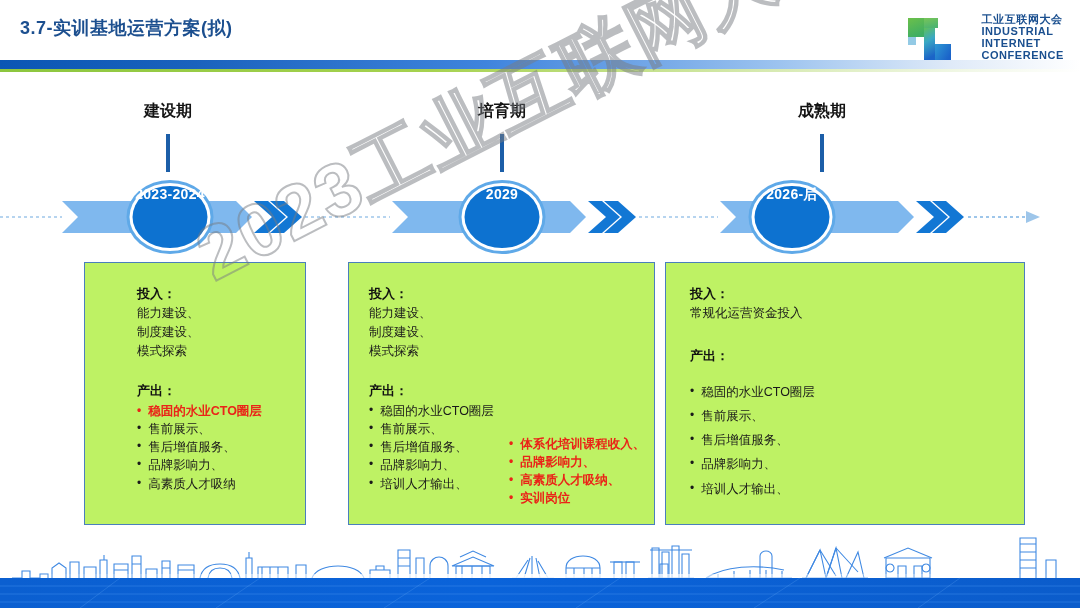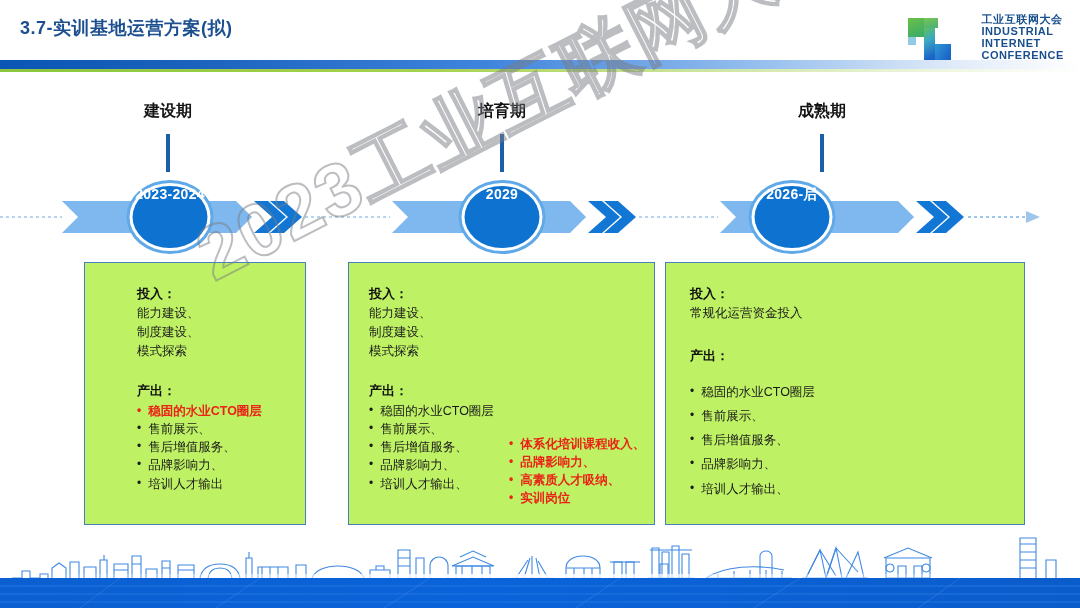--- a/index.html
+++ b/index.html
@@ -193,21 +193,21 @@
         <div class="bullet-row">
           <span class="dot">•</span>
           <span class="txt">售后增值服务、</span>
         </div>
         <div class="bullet-row">
           <span class="dot">•</span>
           <span class="txt">品牌影响力、</span>
         </div>
         <div class="bullet-row">
           <span class="dot">•</span>
-          <span class="txt">培训人才输出</span>
+          <span class="txt">高素质人才吸纳</span>
         </div>
       </div>
     </div>
   </div>
 
   <div class="box" style="left:348px;top:262px;width:307px;height:263px;">
     <div class="box-inner">
       <div class="io-head" style="left:20px;top:22px;">投入：</div>
       <div class="plain-line" style="left:20px;top:42px;">能力建设、</div>
       <div class="plain-line" style="left:20px;top:61px;">制度建设、</div>

